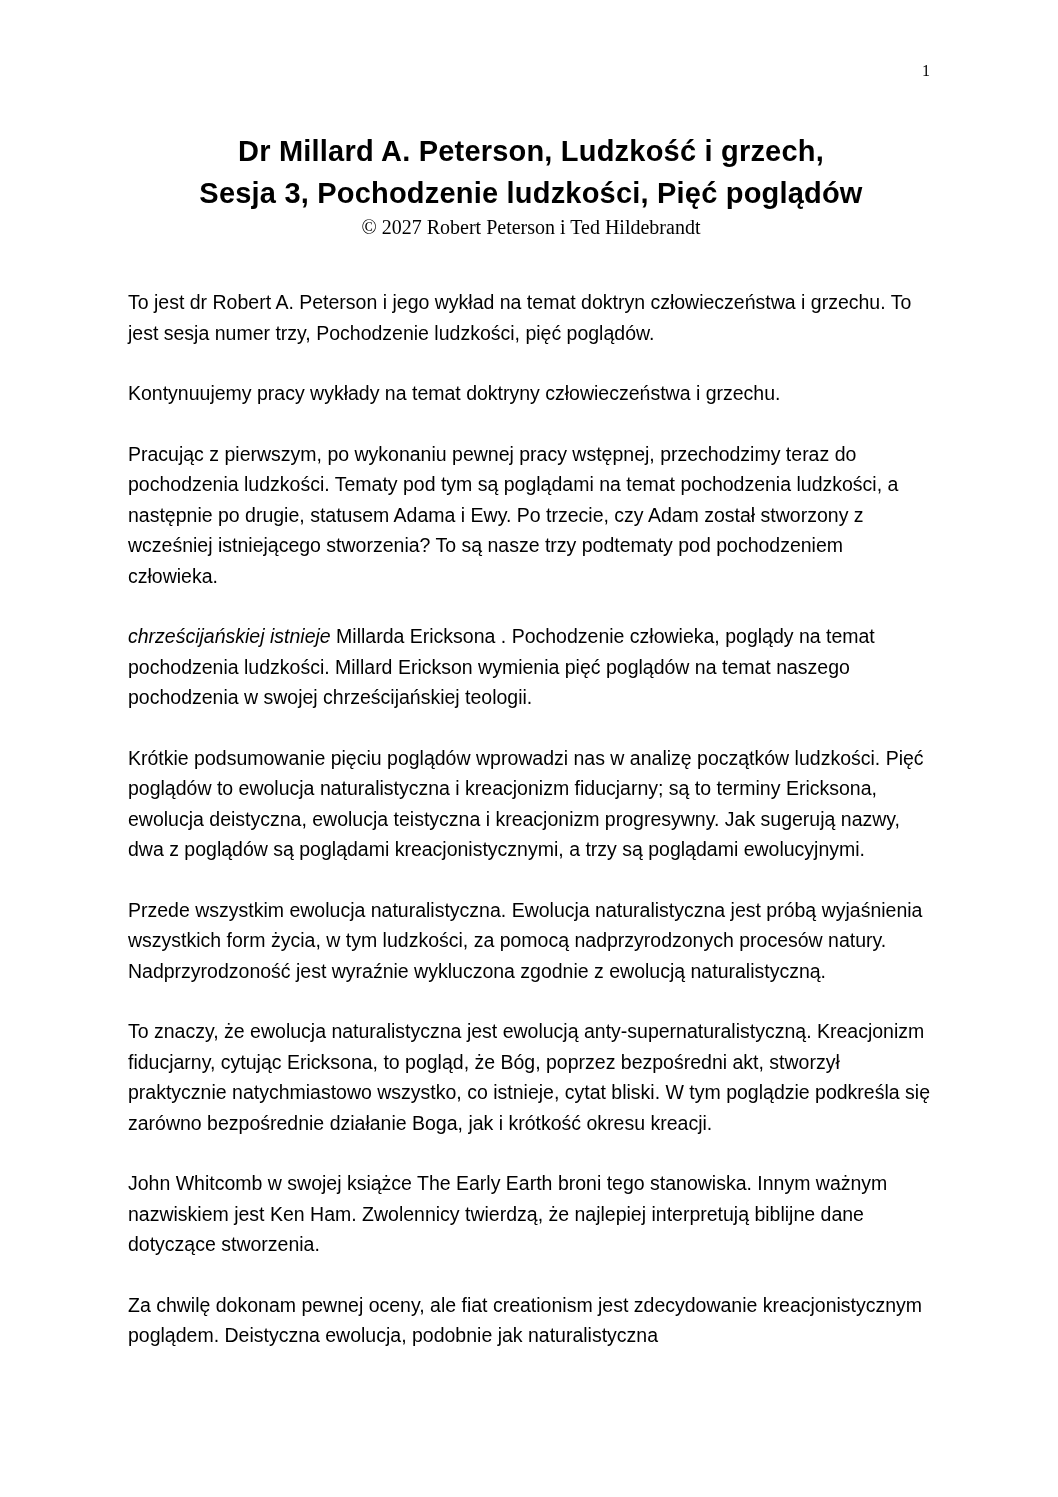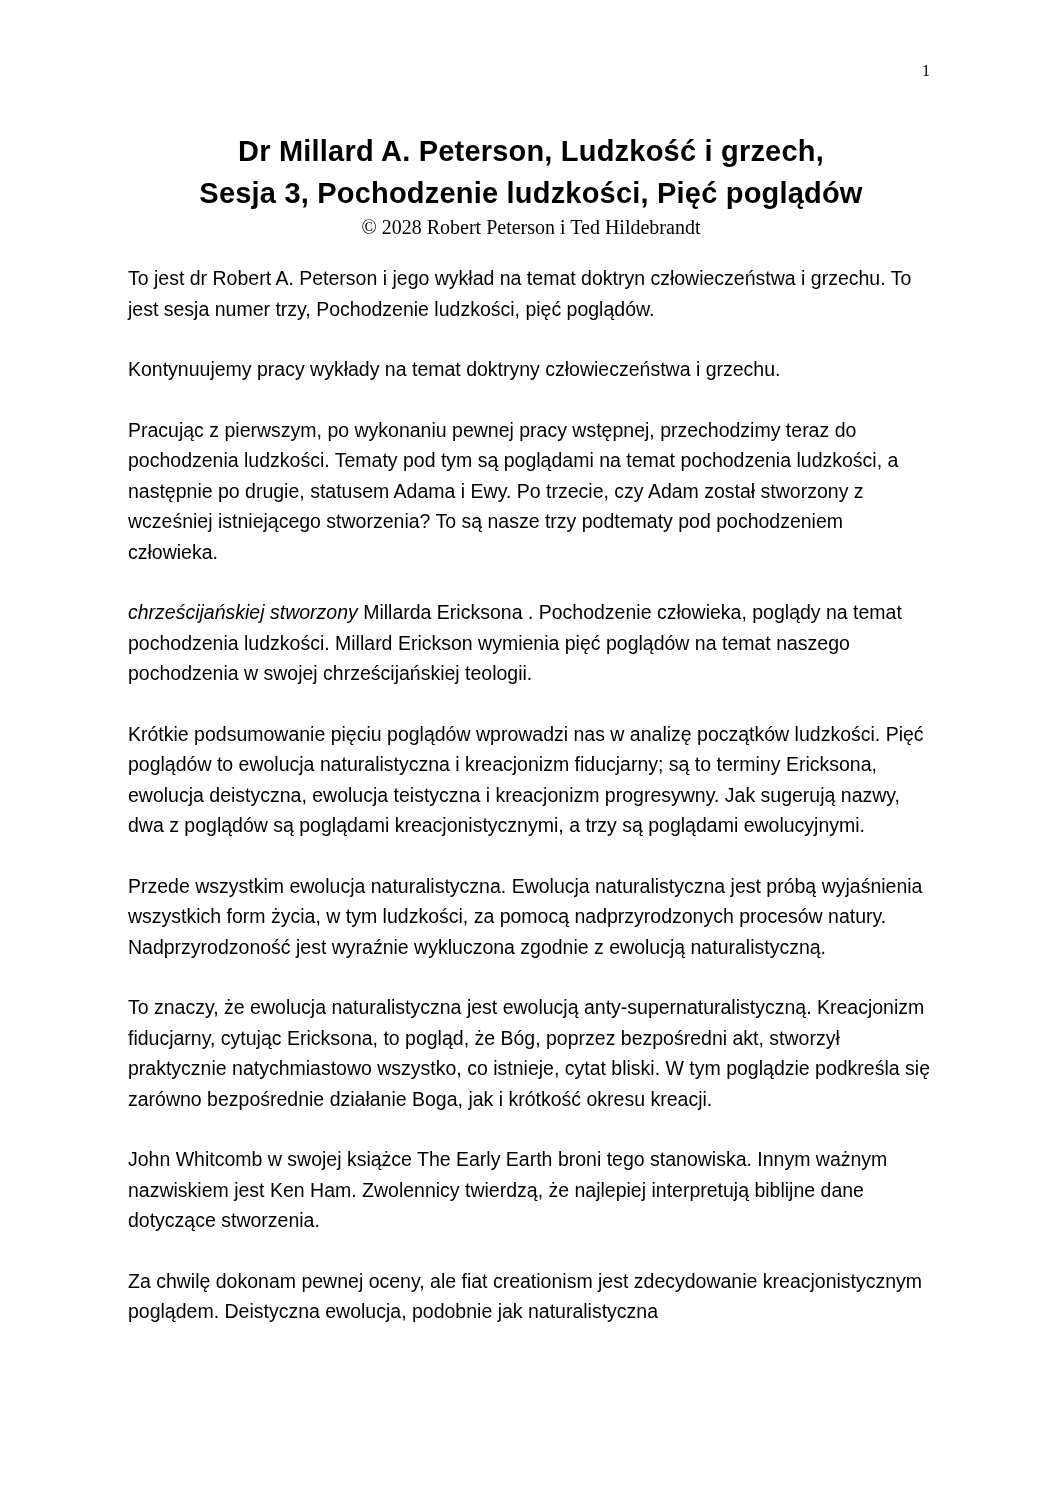--- a/index.html
+++ b/index.html
@@ -42,21 +42,21 @@
   .doc-title .title-line {
     display: block;
   }
   .copyright {
     text-align: center;
     font-family: "Liberation Serif", serif;
     font-size: 20px;
     margin: 2px 0 0 0;
   }
   .body-text {
-    margin-top: 24px;
+    margin-top: 48px;
   }
   .body-text p {
     font-size: 19.5px;
     line-height: 30.5px;
     margin: 0 0 30px 0;
     text-align: left;
   }
   .italic-lead {
     font-style: italic;
   }
@@ -68,38 +68,38 @@
 
   <div class="page-number">1</div>
 
   <div class="content">
 
     <h1 class="doc-title">
       <span class="title-line">Dr Millard A. Peterson, Ludzkość i grzech,</span>
       <span class="title-line">Sesja 3, Pochodzenie ludzkości, Pięć poglądów</span>
     </h1>
 
-    <div class="copyright">© 2028 Robert Peterson i Ted Hildebrandt</div>
+    <div class="copyright">© 2027 Robert Peterson i Ted Hildebrandt</div>
 
     <div class="body-text">
 
       <p>
         <span>To jest dr Robert A. Peterson i jego wykład na temat doktryn człowieczeństwa i grzechu. To jest sesja numer trzy, Pochodzenie ludzkości, pięć poglądów.</span>
       </p>
 
       <p>
         <span>Kontynuujemy pracy wykłady na temat doktryny człowieczeństwa i grzechu.</span>
       </p>
 
       <p>
         <span>Pracując z pierwszym, po wykonaniu pewnej pracy wstępnej, przechodzimy teraz do pochodzenia ludzkości. Tematy pod tym są poglądami na temat pochodzenia ludzkości, a następnie po drugie, statusem Adama i Ewy. Po trzecie, czy Adam został stworzony z wcześniej istniejącego stworzenia? To są nasze trzy podtematy pod pochodzeniem człowieka.</span>
       </p>
 
       <p>
-        <span class="italic-lead">chrześcijańskiej stworzony</span><span> Millarda Ericksona . Pochodzenie człowieka, poglądy na temat pochodzenia ludzkości. Millard Erickson wymienia pięć poglądów na temat naszego pochodzenia w swojej chrześcijańskiej teologii.</span>
+        <span class="italic-lead">chrześcijańskiej istnieje</span><span> Millarda Ericksona . Pochodzenie człowieka, poglądy na temat pochodzenia ludzkości. Millard Erickson wymienia pięć poglądów na temat naszego pochodzenia w swojej chrześcijańskiej teologii.</span>
       </p>
 
       <p>
         <span>Krótkie podsumowanie pięciu poglądów wprowadzi nas w analizę początków ludzkości. Pięć poglądów to ewolucja naturalistyczna i kreacjonizm fiducjarny; są to terminy Ericksona, ewolucja deistyczna, ewolucja teistyczna i kreacjonizm progresywny. Jak sugerują nazwy, dwa z poglądów są poglądami kreacjonistycznymi, a trzy są poglądami ewolucyjnymi.</span>
       </p>
 
       <p>
         <span>Przede wszystkim ewolucja naturalistyczna. Ewolucja naturalistyczna jest próbą wyjaśnienia wszystkich form życia, w tym ludzkości, za pomocą nadprzyrodzonych procesów natury. Nadprzyrodzoność jest wyraźnie wykluczona zgodnie z ewolucją naturalistyczną.</span>
       </p>
 

